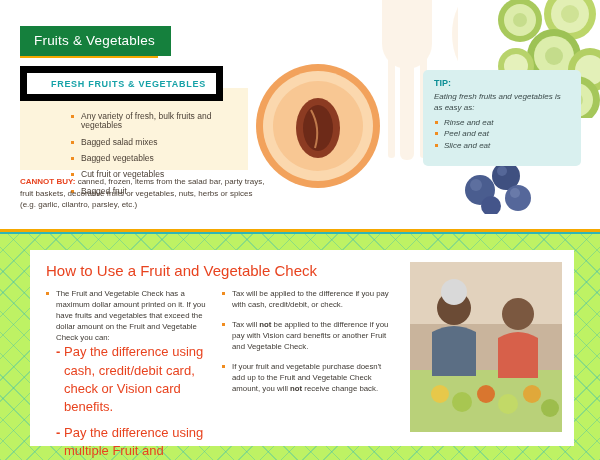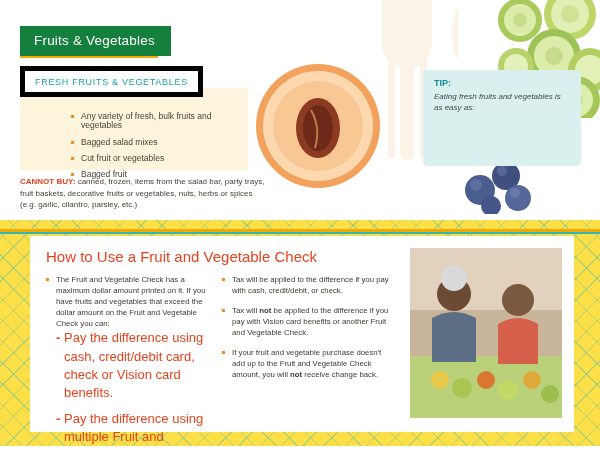--- a/index.html
+++ b/index.html
@@ -46,27 +46,27 @@
     position: absolute;
     left: 20px; top: 56px;
     width: 138px; height: 2px;
     background: #f5a800;
     z-index: 7;
   }
 
   .sub-tab {
     position: absolute;
     left: 20px; top: 66px;
-    border: 5px solid #000000;
+    border: 7px solid #000000;
     background: #ffffff;
     color: #17a2a8;
     font-size: 9px;
-    font-weight: normal;
+    font-weight: bold;
     letter-spacing: .7px;
-    padding: 6px 10px 5px 10px;
+    padding: 6px 10px 5px 24px;
     z-index: 6;
   }
 
   .cream-box {
     position: absolute;
     left: 20px; top: 88px;
     width: 228px; height: 82px;
     background: #fdf4dc;
     z-index: 2;
   }
@@ -183,23 +183,23 @@
     position: absolute;
     left: 0; top: 232px;
     width: 600px; height: 2px;
     background: #2fb6b6;
     z-index: 8;
   }
 
   
   .bottom {
     position: absolute;
-    left: 0; top: 220px;
+    left: 0; top: 234px;
     width: 600px; height: 226px;
-    background: #fde047;
+    background: #bef264;
     overflow: hidden;
   }
   .lattice {
     position: absolute;
     left: 0; top: 0;
     width: 600px; height: 226px;
     background-image:
       repeating-linear-gradient(45deg, rgba(47,182,182,.35) 0 1px, transparent 1px 15px),
       repeating-linear-gradient(-45deg, rgba(47,182,182,.35) 0 1px, transparent 1px 15px);
   }
@@ -332,20 +332,21 @@
     <div class="title-tab">Fruits &amp; Vegetables</div>
     <div class="title-underline"></div>
 
     <div class="sub-tab">FRESH FRUITS &amp; VEGETABLES</div>
 
     <div class="cream-box"></div>
 
     <ul class="bullets">
       <li>Any variety of fresh, bulk fruits and vegetables</li>
       <li>Bagged salad mixes</li>
+      <li>Bagged vegetables</li>
       <li>Cut fruit or vegetables</li>
       <li>Bagged fruit</li>
     </ul>
 
     <div class="cannot-buy">
       <b>CANNOT BUY:</b><span> canned, frozen, items from the salad bar, party trays, fruit baskets, decorative fruits or vegetables, nuts, herbs or spices (e.g. garlic, cilantro, parsley, etc.)</span>
     </div>
 
     <div class="peach-wrap">
       <svg width="130" height="128" viewBox="0 0 130 128">
@@ -354,20 +355,25 @@
         <circle cx="65" cy="64" r="45" fill="#f8c793"></circle>
         <ellipse cx="65" cy="66" rx="22" ry="30" fill="#8c3b22"></ellipse>
         <ellipse cx="65" cy="66" rx="15" ry="23" fill="#6d2a18"></ellipse>
         <path d="M58 48 q10 18 4 38" stroke="#c07a4c" stroke-width="2" fill="none"></path>
       </svg>
     </div>
 
     <div class="tip-box">
       <div class="tip-title">TIP:</div>
       <div class="tip-text">Eating fresh fruits and vegetables is as easy as:</div>
+      <ul class="tip-list">
+        <li>Rinse and eat</li>
+        <li>Peel and eat</li>
+        <li>Slice and eat</li>
+      </ul>
     </div>
   </div>
 
   <div class="rule-orange"></div>
   <div class="rule-teal"></div>
 
   <div class="bottom">
     <div class="lattice"></div>
     <div class="white-panel"></div>
 

